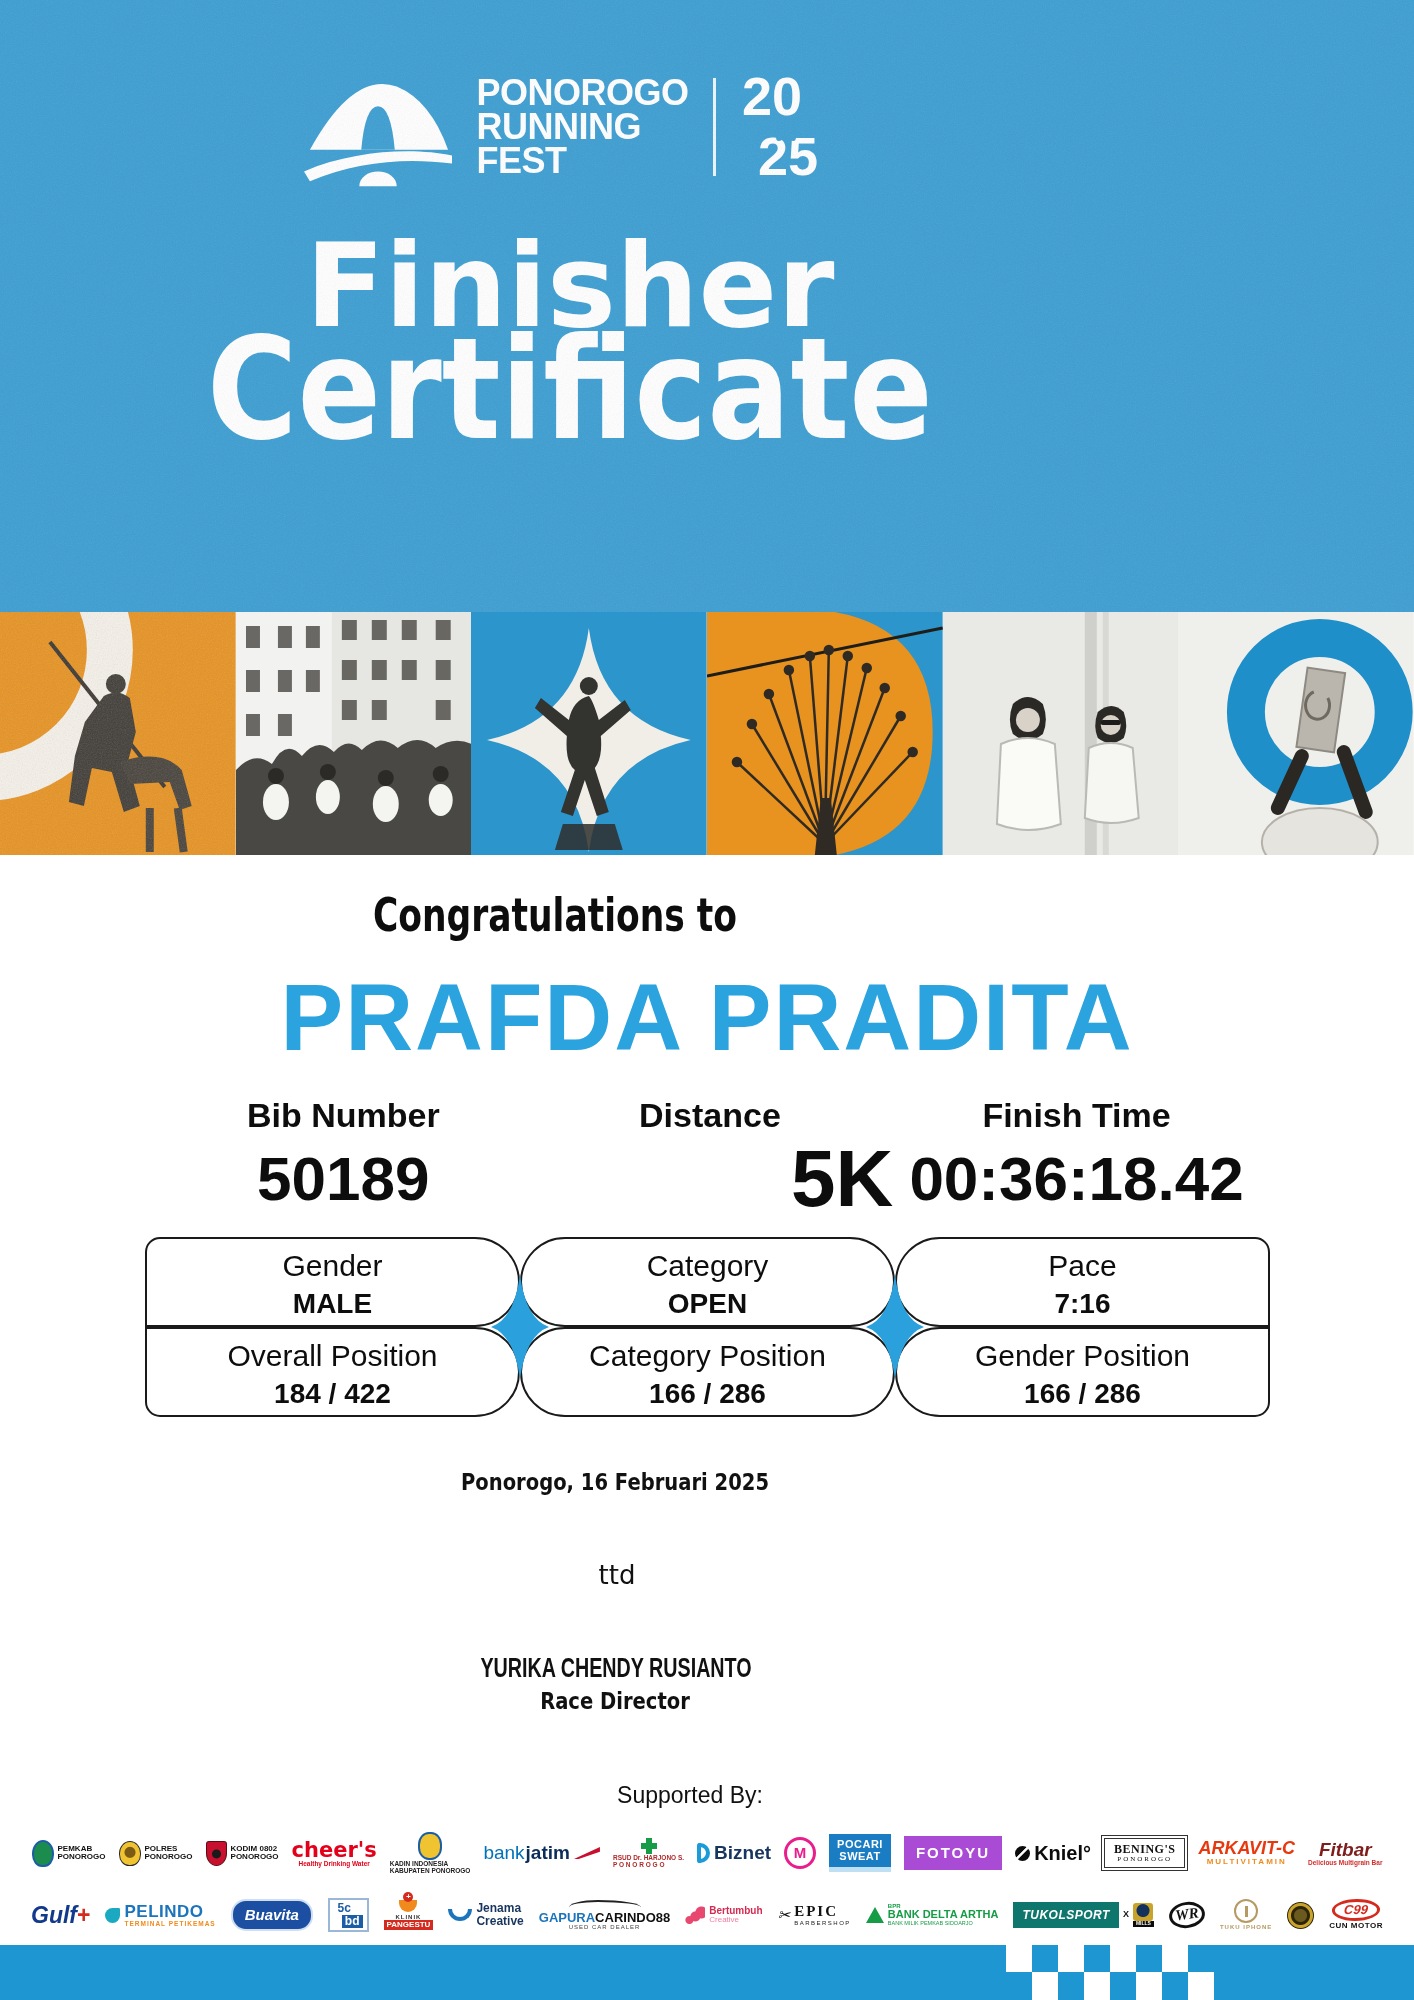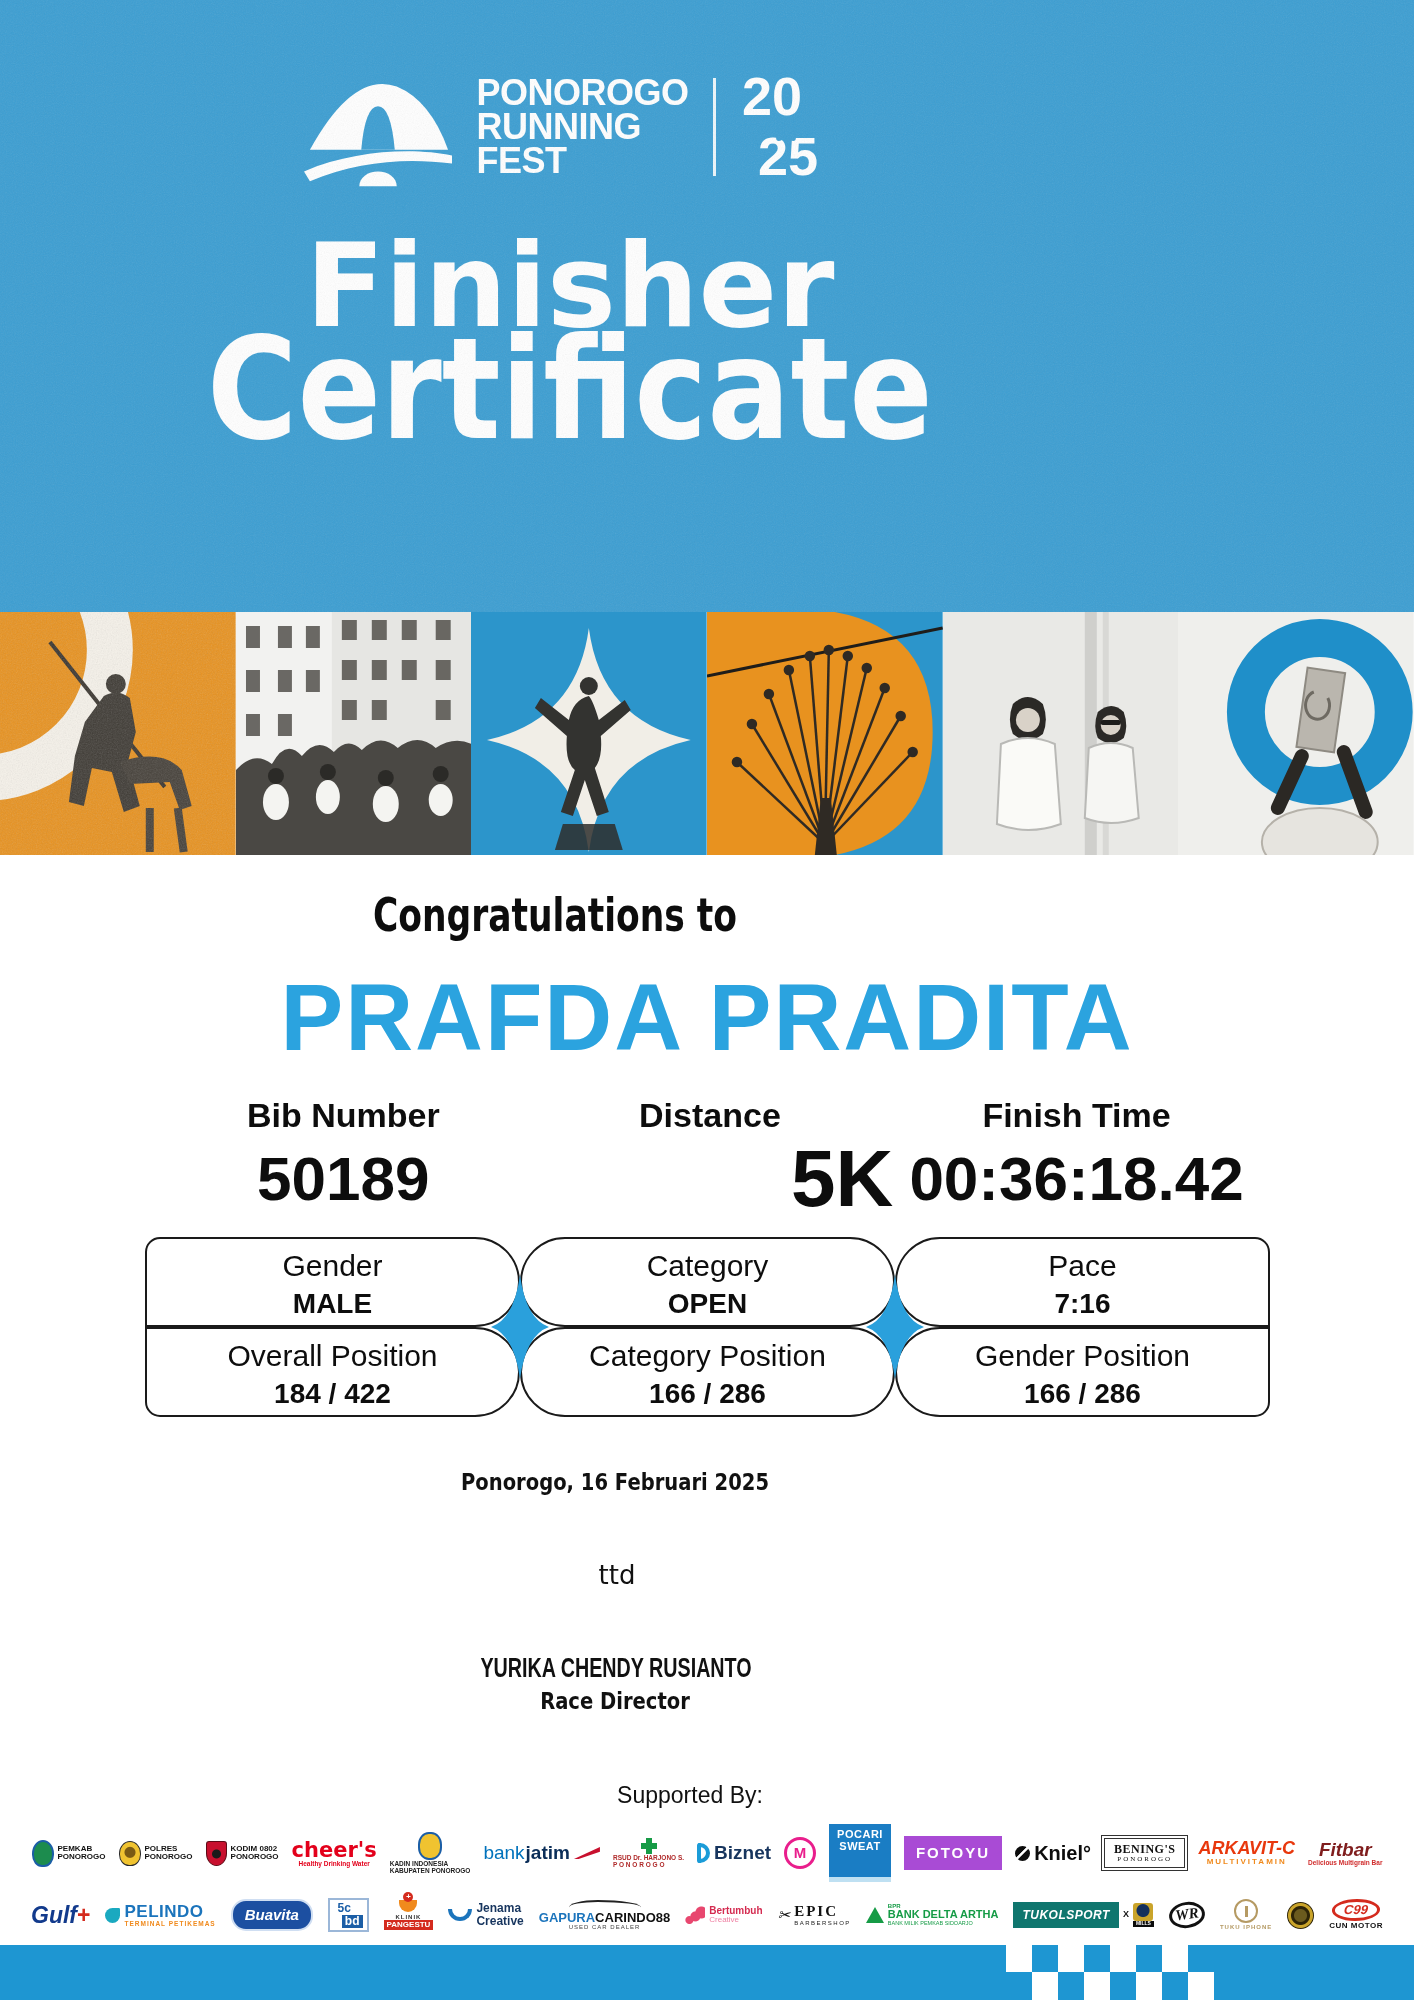--- a/index.html
+++ b/index.html
@@ -81,21 +81,21 @@
   .s-bankjatim .swoosh{width:26px;height:12px;background:#c8102e;clip-path:polygon(0 100%,100% 0,100% 40%,18% 100%);}
   .s-rsud{flex-direction:column;gap:1px;}
   .s-rsud .ic{width:16px;height:16px;position:relative;}
   .s-rsud .ic::before{content:"";position:absolute;left:5px;top:0;width:6px;height:16px;background:#169b46;}
   .s-rsud .ic::after{content:"";position:absolute;left:0;top:5px;width:16px;height:6px;background:#169b46;}
   .s-rsud small{color:#b02a2a;font-size:6.5px;font-weight:bold;}
   .s-biznet .ic{width:13px;height:20px;border:4px solid #1b9cd8;border-radius:3px 12px 12px 3px;box-sizing:border-box;}
   .s-biznet b{color:#17355e;font-size:19px;}
   .s-monogram .circ{width:32px;height:32px;border:3px solid #e91e8c;border-radius:50%;color:#e91e8c;
        display:flex;align-items:center;justify-content:center;font-size:15px;font-weight:bold;box-sizing:border-box;}
-  .s-pocari b{background:#1a7dc4;color:#fff;font-size:11px;padding:5px 8px 24px;text-align:center;letter-spacing:.5px;
+  .s-pocari b{background:#1a7dc4;color:#fff;font-size:11px;padding:5px 8px 5px;text-align:center;letter-spacing:.5px;
        border-bottom:5px solid #bfe0f2;}
   .s-fotoyu b{background:#a94bd5;color:#fff;font-size:15px;letter-spacing:2px;padding:9px 12px;}
   .s-kniel .ic{width:15px;height:15px;border-radius:50%;background:linear-gradient(135deg,#0c0c0c 40%,#fff 44%,#fff 52%,#0c0c0c 56%);}
   .s-kniel b{font-size:20px;color:#0c0c0c;}
   .s-benings{flex-direction:column;gap:0;border:1px solid #333;outline:1px solid #333;outline-offset:2px;padding:4px 9px;}
   .s-benings b{font-family:"Liberation Serif",serif;font-size:12px;letter-spacing:.5px;}
   .s-benings small{font-size:7px;letter-spacing:2px;font-family:"Liberation Serif",serif;}
   .s-arkavit{flex-direction:column;gap:0;}
   .s-arkavit b{color:#e8380d;font-size:18px;font-style:italic;}
   .s-arkavit small{color:#f08a1d;font-size:8px;letter-spacing:2px;font-weight:bold;}

